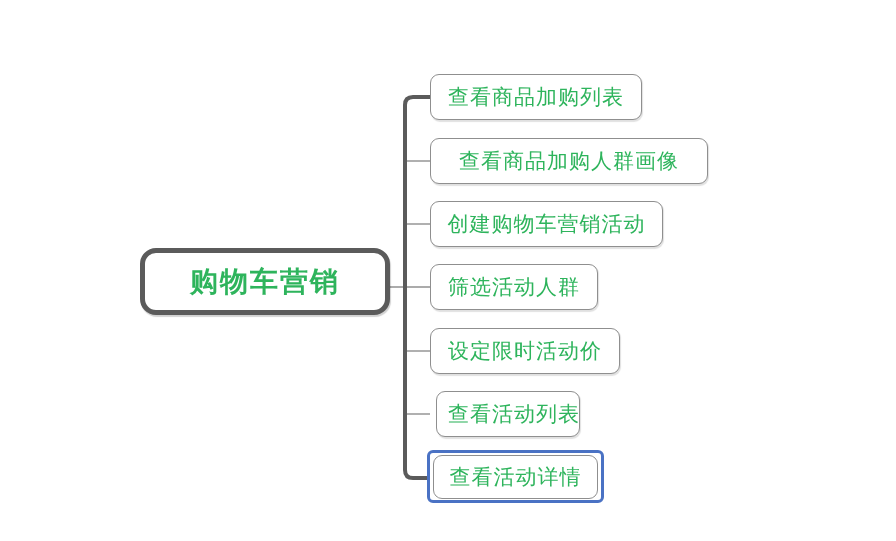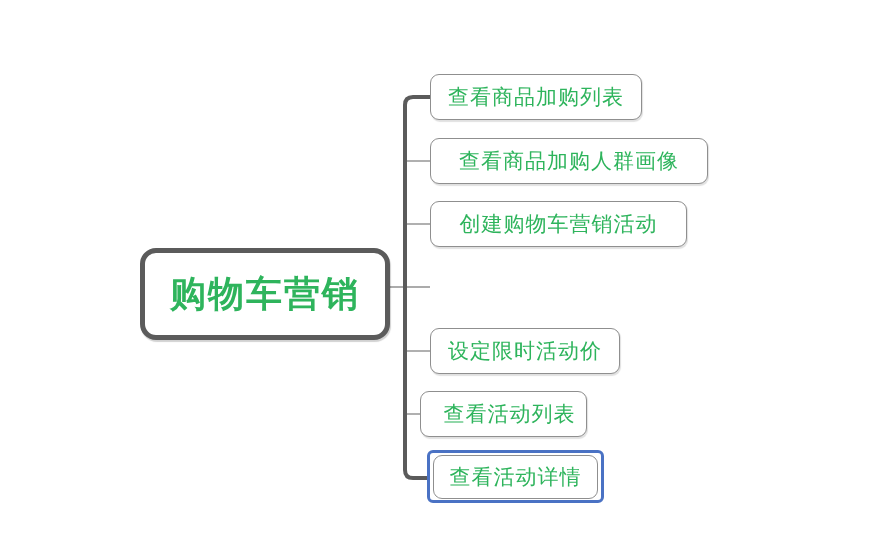--- a/index.html
+++ b/index.html
@@ -30,24 +30,24 @@
     border-radius:9px;
     color:var(--green);
     font-size:21px;
     letter-spacing:1px;
     white-space:nowrap;
     box-shadow:1px 1.5px 1px rgba(0,0,0,0.12);
     cursor:default;
     text-align:center;
   }
   .central{
-    height:92px;
+    height:67px;
     border:5px solid var(--line-dark);
     border-radius:16px;
-    font-size:36px;
+    font-size:28px;
     font-weight:bold;
     letter-spacing:2px;
     box-shadow:1px 2px 1px rgba(0,0,0,0.18);
   }
   .selection-ring{
     position:absolute;
     box-sizing:border-box;
     left:427px;top:450px;width:177px;height:53px;
     border:3px solid var(--blue);
     border-radius:6px;
@@ -76,24 +76,25 @@
 
     <path d="M430,97 H413 Q405,97 405,105 V470 Q405,478 413,478 H430" fill="none" stroke-width="4" stroke="#5b5b5b"></path>
   </svg>
 
   <div class="topic central" style="left:140px;top:248px;width:250px;">购物车营销</div>
 
   <div class="topic" style="left:430px;top:74px;width:212px;">查看商品加购列表</div>
 
   <div class="topic" style="left:430px;top:138px;width:278px;">查看商品加购人群画像</div>
 
-  <div class="topic" style="left:430px;top:201px;width:257px;">创建购物车营销活动</div>
+  <div class="topic" style="left:430px;top:201px;width:233px;">创建购物车营销活动</div>
 
+  <div class="topic" style="left:430px;top:264px;width:168px;">筛选活动人群</div>
 
   <div class="topic" style="left:430px;top:328px;width:190px;">设定限时活动价</div>
 
-  <div class="topic" style="left:420px;top:391px;width:167px;padding-left:12px;">查看活动列表</div>
+  <div class="topic" style="left:436px;top:391px;width:144px;padding-left:12px;">查看活动列表</div>
 
   <div class="selection-ring">
     <div class="topic">查看活动详情</div>
   </div>
 
 </div>
 
 </body></html>

